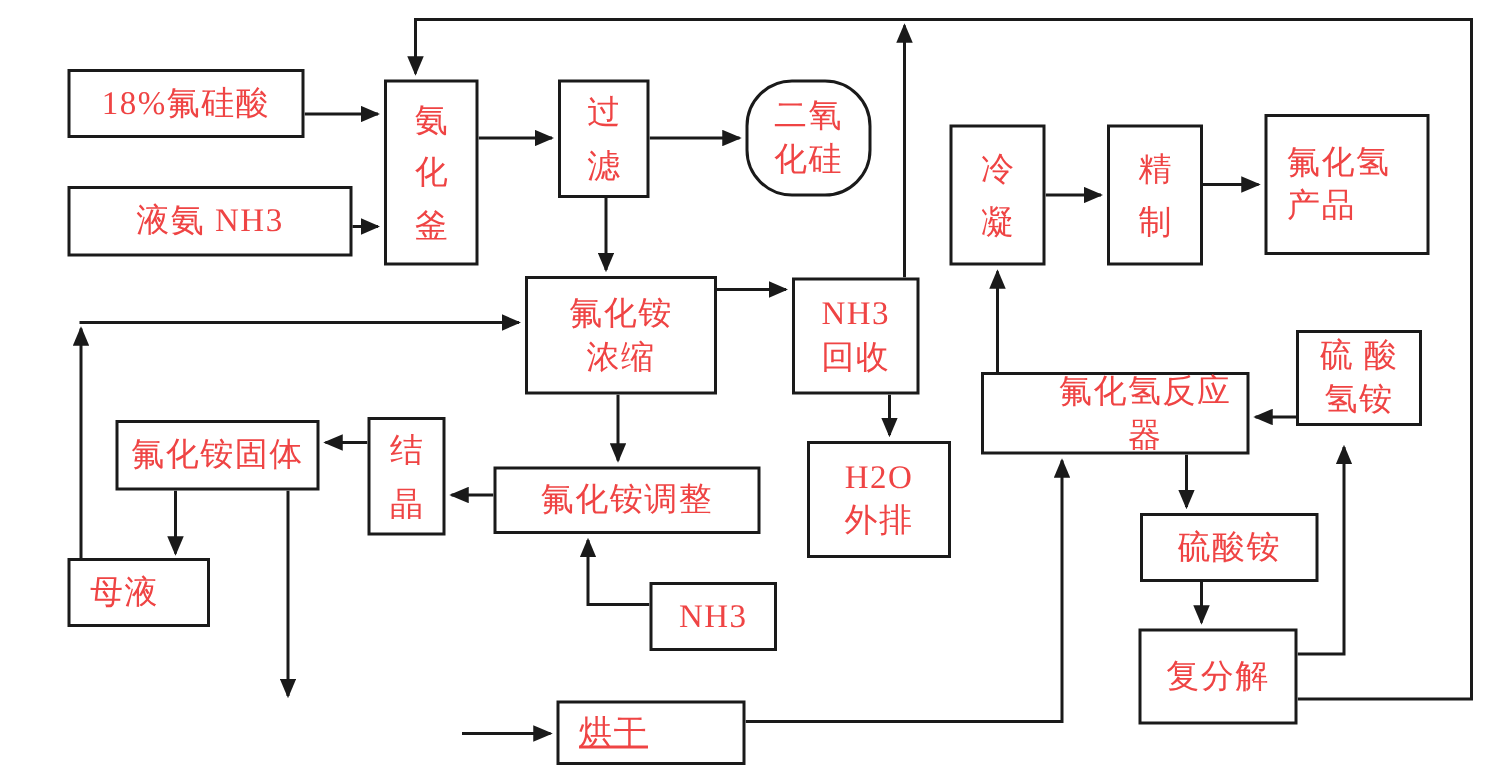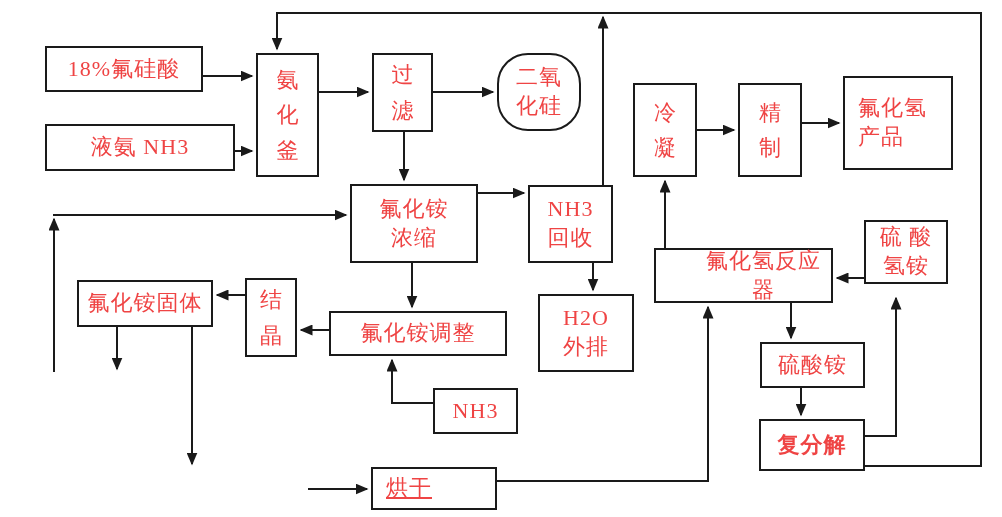--- a/index.html
+++ b/index.html
@@ -100,30 +100,31 @@
 制</div>
 
   <div class="node al" style="left:843px;top:76px;width:110px;height:94px;">氟化氢
 产品</div>
 
   <div class="node" style="left:654px;top:248px;width:179px;height:55px;padding-left:40px;">氟化氢反应器</div>
 
   <div class="node" style="left:864px;top:204px;width:84px;height:64px;margin-top:16px;">硫 酸
 氢铵</div>
 
-  <div class="node" style="left:760px;top:342px;width:105px;height:46px;font-family:Liberation Serif, serif;">硫酸铵</div>
+  <div class="node" style="left:760px;top:342px;width:119px;height:46px;font-family:Liberation Serif, serif;">硫酸铵</div>
 
-  <div class="node" style="left:759px;top:419px;width:106px;height:52px;font-weight:bold;">复分解</div>
+  <div class="node" style="left:759px;top:419px;width:106px;height:64px;">复分解</div>
 
   <div class="node" style="left:77px;top:280px;width:136px;height:47px;">氟化铵固体</div>
 
   <div class="node v" style="left:245px;top:278px;width:52px;height:79px;">结
 晶</div>
 
   <div class="node" style="left:329px;top:311px;width:178px;height:45px;">氟化铵调整</div>
 
   <div class="node" style="left:433px;top:388px;width:85px;height:46px;">NH3</div>
 
+  <div class="node al" style="left:45px;top:372px;width:95px;height:46px;">母液</div>
 
 
   <div class="node al" style="left:371px;top:467px;width:126px;height:43px;text-decoration:underline;">烘干</div>
 
 </div>
 
 </body></html>

